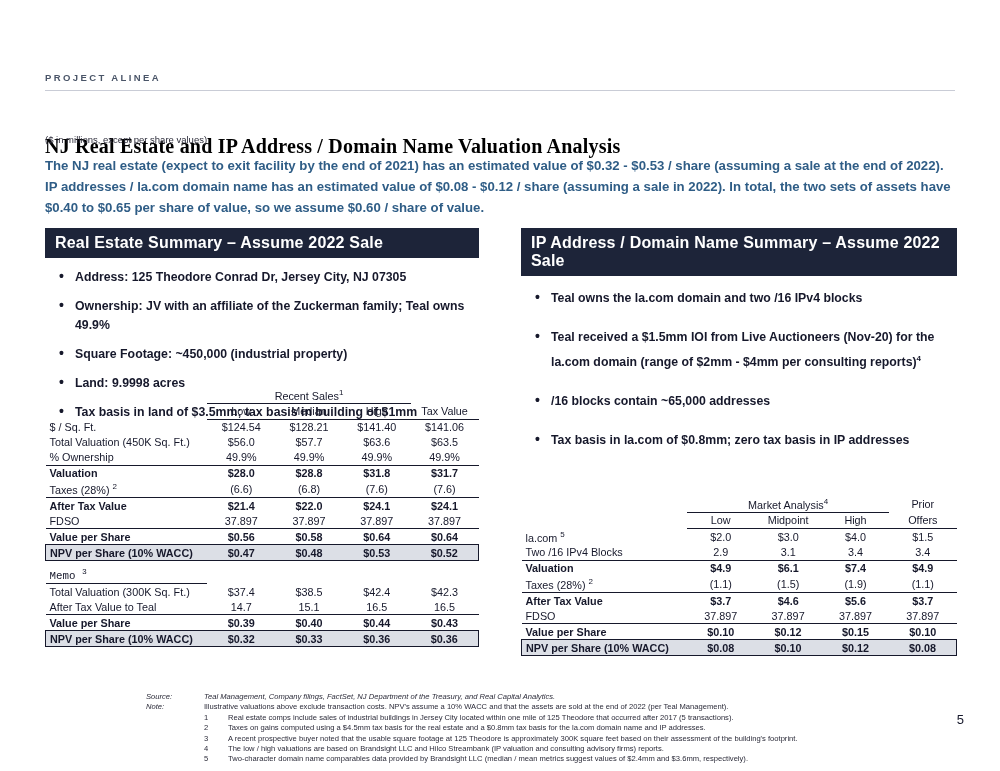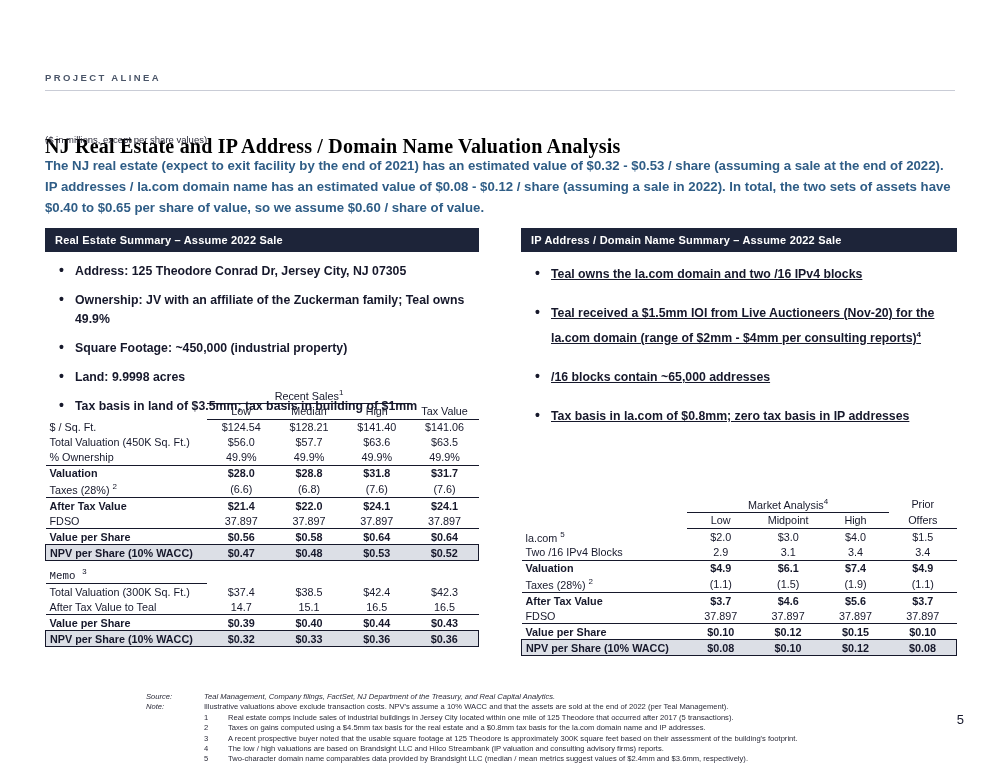--- a/index.html
+++ b/index.html
@@ -31,33 +31,33 @@
     font-size:9.5px; color:#2b2b39;
   }
   .lead {
     position:absolute; left:45px; top:155px; width:912px;
     font-size:13.2px; line-height:21px; font-weight:700; color:#2f5d86;
   }
 
   .panel { position:absolute; }
   .panel-header {
     background:#1d2439; color:#ffffff;
-    font-size:11px; font-weight:700; letter-spacing:0.2px;
+    font-size:16px; font-weight:700; letter-spacing:0.2px;
     padding:6px 10px;
   }
   .bullets { margin:0; padding:0; list-style:none; }
   .bullets li {
     position:relative; padding-left:30px;
     font-size:12.3px; font-weight:700; color:#16182b; line-height:19px;
   }
   .bullets li::before {
     content:"•"; position:absolute; left:14px; top:-1px; font-size:14px;
   }
   .left-panel .bullets li { margin-top:10px; }
-  .right-panel .bullets li { margin-top:18px; line-height:21px;text-decoration:underline; }
+  .right-panel .bullets li { margin-top:18px; line-height:21px; }
   .right-panel .bullets li:first-child { margin-top:12px; }
   sup { font-size:8px; vertical-align:super; }
 
   table.fin {
     border-collapse:collapse; font-size:10.8px; color:#16182b;
   }
   table.fin td, table.fin th { padding:1.5px 4px; white-space:nowrap; }
   table.fin .lbl { text-align:left; }
   table.fin .num { text-align:center; width:68px; }
   .grp-head {

